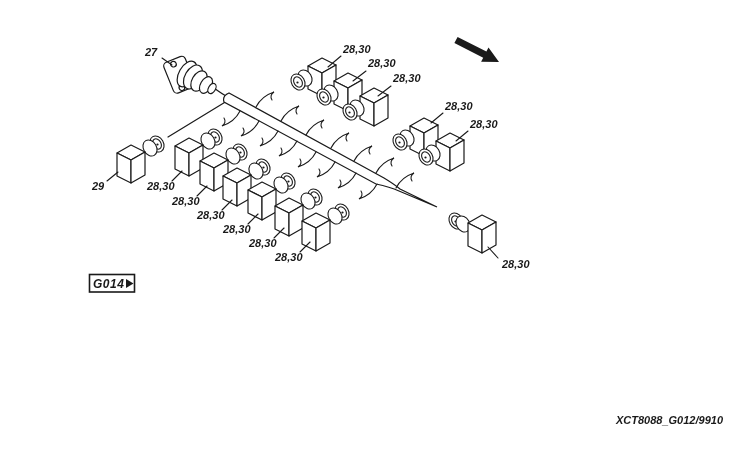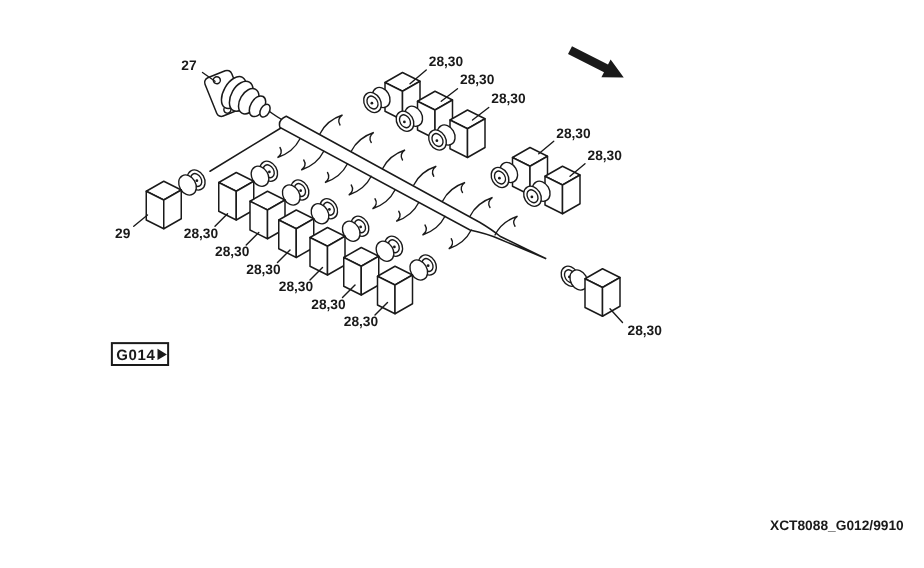--- a/index.html
+++ b/index.html
@@ -2,20 +2,21 @@
 <html><head>
 <meta charset="utf-8">
 <style>
   html,body{margin:0;padding:0;background:#ffffff;}
   .page{
     position:relative;
     width:739px;height:454px;
     background:#ffffff;
     overflow:hidden;
     font-family:"Liberation Sans", sans-serif;
+    font-style:italic;
   }
   svg{display:block;}
   text{
     font-family:"Liberation Sans", sans-serif;
     fill:#1a1a1a;
     font-weight:600;
   }
   .callout{font-size:11px;}
   .gref{font-size:12px;letter-spacing:0.5px;}
   .footer{font-size:11px;}

